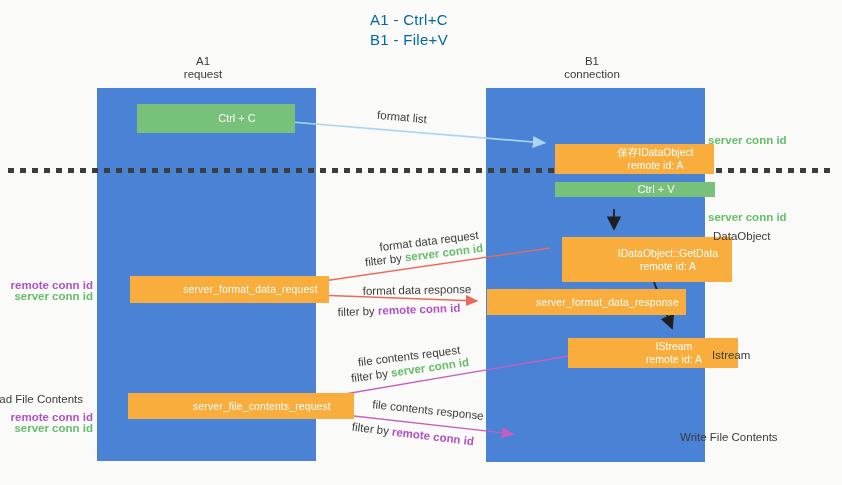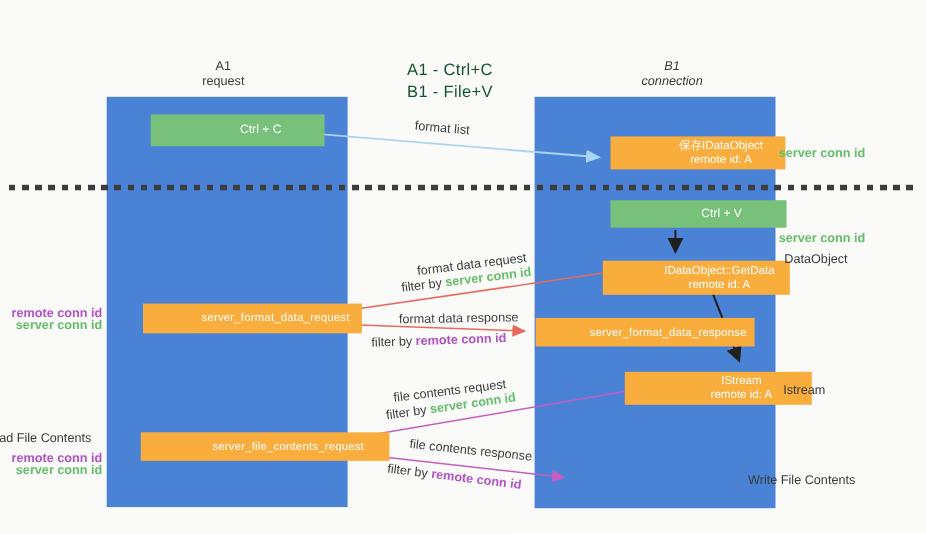--- a/index.html
+++ b/index.html
@@ -8,28 +8,28 @@
     width: 842px; height: 485px;
     background: #fafaf9;
     font-family: "Liberation Sans", sans-serif;
     color: #3b3b3b;
     overflow: hidden;
   }
   .title {
     position: absolute; left: 409px; top: 10px;
     transform: translateX(-50%);
     text-align: center; font-size: 15px; line-height: 20px;
-    color: #14532d; letter-spacing: .3px; margin-top: 44px;
+    color: #0369a1; letter-spacing: .3px;
   }
   .lane-header {
     position: absolute; top: 55px; transform: translateX(-50%);
     text-align: center; font-size: 11.5px; line-height: 13px; color: #3b3b3b;
   }
   .lane-header.left  { left: 203px; }
-  .lane-header.right { left: 611px; font-style: italic; }
+  .lane-header.right { left: 592px; }
   .lane { position: absolute; background: var(--lane-blue, #4a82d6); }
   .lane.left  { left: 97px;  top: 88px; width: 219px; height: 373px; }
   .lane.right { left: 486px; top: 88px; width: 219px; height: 374px; }
   .divider {
     position: absolute; left: 8px; right: 6px; top: 168px; height: 5px;
     background: repeating-linear-gradient(to right, #3d3d3d 0 6px, transparent 6px 12px);
   }
   svg.arrows { position: absolute; left: 0; top: 0; pointer-events: none; }
   .node {
     position: absolute; display: flex; flex-direction: column;
@@ -97,30 +97,30 @@
     <line x1="289" y1="294" x2="477" y2="301" style="stroke:var(--arrow-red,#e96a5b)" stroke-width="1.4" marker-end="url(#m-red)"></line>
     <line x1="648" y1="267" x2="672" y2="328" style="stroke:var(--arrow-black,#1f1f1f)" stroke-width="1.8" marker-end="url(#m-black)"></line>
     <line x1="568" y1="356" x2="298" y2="402" style="stroke:var(--arrow-magenta,#c45ec0)" stroke-width="1.4" marker-end="url(#m-magenta)"></line>
     <line x1="292" y1="409" x2="513" y2="434" style="stroke:var(--arrow-magenta,#c45ec0)" stroke-width="1.4" marker-end="url(#m-magenta)"></line>
   </svg>
 
   <div class="node green" style="left:137px;top:104px;width:116px;height:29px">
     <div>Ctrl + C</div>
   </div>
 
-  <div class="node orange two-line" style="left:555px;top:124px;width:117px;height:30px">
+  <div class="node orange two-line" style="left:555px;top:144px;width:117px;height:30px">
     <div>保存IDataObject</div>
     <div>remote id: A</div>
   </div>
 
-  <div class="node green" style="left:555px;top:182px;width:118px;height:25px">
+  <div class="node green" style="left:555px;top:182px;width:118px;height:15px">
     <div>Ctrl + V</div>
   </div>
 
-  <div class="node orange two-line" style="left:548px;top:237px;width:128px;height:31px">
+  <div class="node orange two-line" style="left:562px;top:237px;width:128px;height:45px">
     <div>IDataObject::GetData</div>
     <div>remote id: A</div>
   </div>
 
   <div class="node orange snake" style="left:487px;top:289px;width:157px;height:26px">
     <div>server_format_data_response</div>
   </div>
 
   <div class="node orange snake" style="left:130px;top:276px;width:157px;height:27px">
     <div>server_format_data_request</div>

